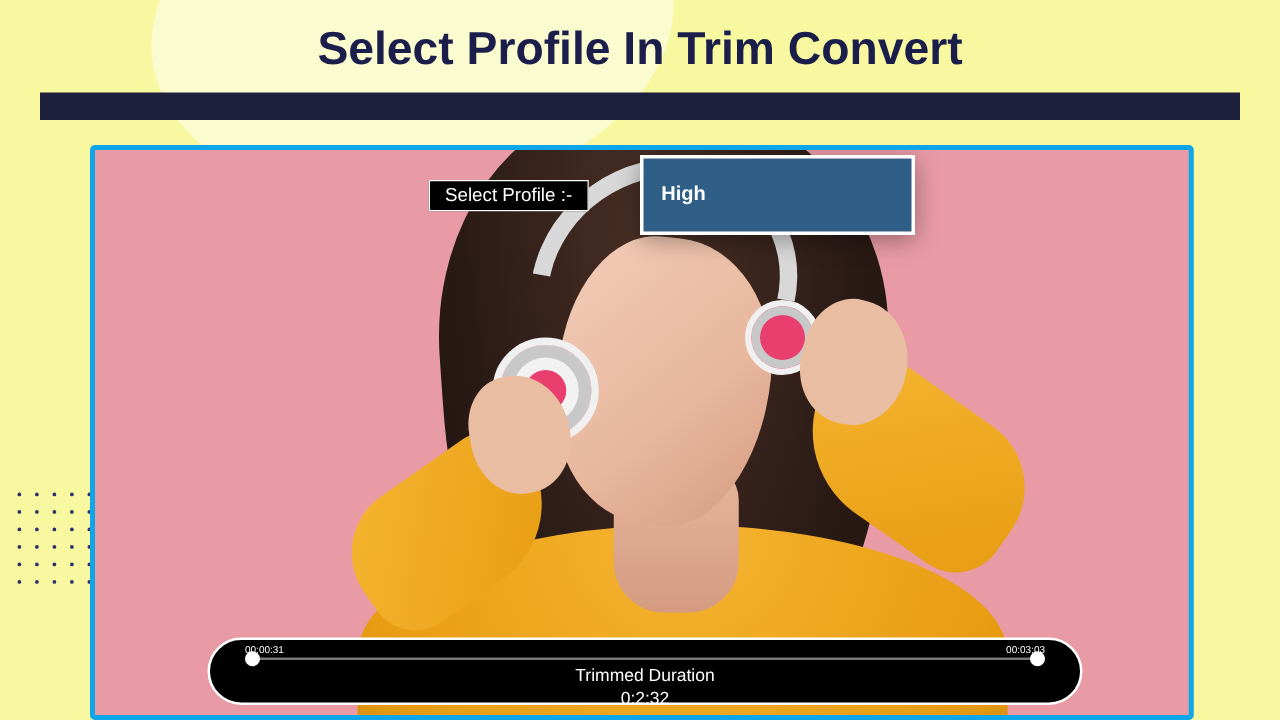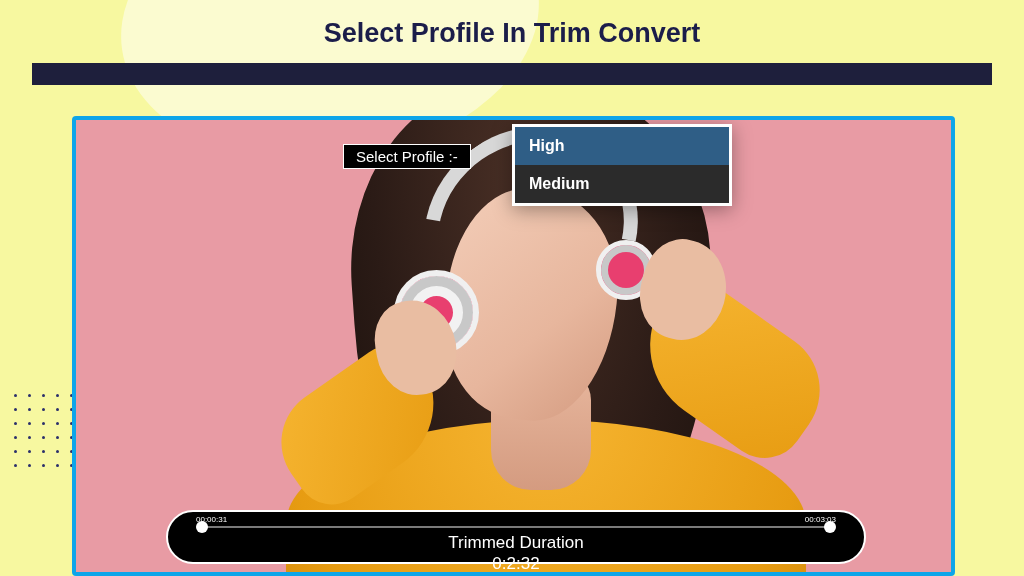--- a/index.html
+++ b/index.html
@@ -30,21 +30,21 @@
     margin: auto;
   }
 
   .header {
     position: relative;
     width: 100%;
     text-align: center;
     padding-top: 18px;
   }
   .header h1 {
-    font-size: 27px;
+    font-size: 37px;
     font-weight: 700;
     color: #1b1d4a;
   }
   .header-bar {
     margin: 14px 32px 0 32px;
     height: 22px;
     background: #1e1f3c;
   }
 
   .stage {
@@ -174,21 +174,21 @@
   .dropdown {
     position: absolute;
     top: 4px;
     left: 436px;
     width: 220px;
     background: #2b2b2b;
     border: 3px solid #fff;
     box-shadow: 0 4px 18px rgba(0,0,0,0.35);
   }
   .dropdown .opt {
-    padding: 10px 14px;
+    padding: 20px 14px;
     color: #fff;
     font-size: 16px;
     font-weight: 600;
     cursor: pointer;
   }
   .dropdown .opt.selected { background: #2f5e86; }
 
   
   .trimbar {
     position: absolute;
@@ -233,21 +233,21 @@
     position: absolute;
     top: 5px;
     width: 12px; height: 12px;
     background: #fff;
     border-radius: 50%;
     cursor: grab;
   }
   .trimbar-handle.start { left: 0; }
   .trimbar-handle.end { right: 0; }
   .trimbar-caption {
-    font-size: 17px;
+    font-size: 14px;
     margin-top: 16px;
     text-align: center;
     line-height: 1.25;
   }
 </style>
 </head>
 <body>
 
 <div class="bg-blob-1"></div>
 <div class="bg-dots">
@@ -308,21 +308,20 @@
       <div class="earcup-r"></div>
       <div class="earcup-l"></div>
       <div class="hand-l"></div>
       <div class="hand-r"></div>
     </div>
 
     <div class="select-label">Select Profile :-</div>
 
     <div class="dropdown">
       <div class="opt selected">High</div>
-      <div class="opt">Medium</div>
     </div>
 
     <div class="trimbar">
       <div class="trimbar-track">
         <span class="time start">00:00:31</span>
         <span class="time end">00:03:03</span>
         <div class="trimbar-line"></div>
         <div class="trimbar-handle start"></div>
         <div class="trimbar-handle end"></div>
       </div>

